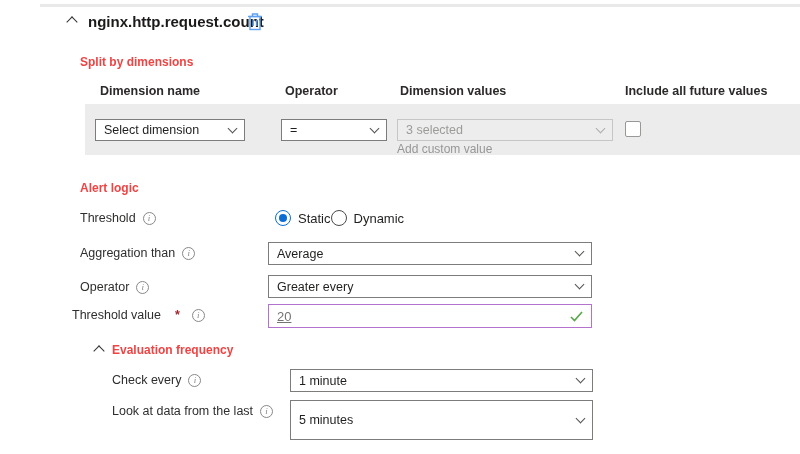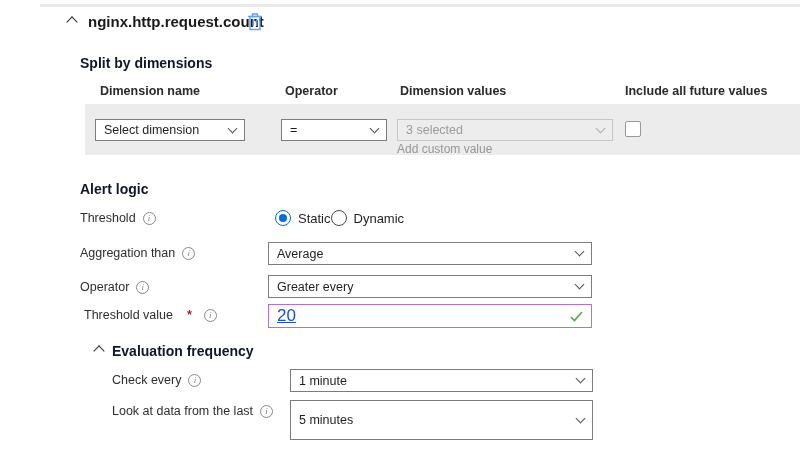--- a/index.html
+++ b/index.html
@@ -11,21 +11,21 @@
   .top-divider { left:0; top:4px; width:800px; height:3px; background:#e9e9e9; }
 
   
   .caret-up { width:11px; height:11px; }
   .caret-up:before { content:""; display:block; width:7px; height:7px;
     border-top:1.6px solid #33312f; border-left:1.6px solid #33312f;
     transform:rotate(45deg); margin:3px auto 0; }
 
   .metric-title { font-size:15px; font-weight:bold; color:#1b1a19; }
 
-  .h-bold { font-size:14px; font-weight:bold; color:#0f172a; }
+  .h-bold { font-size:12px; font-weight:bold; color:#ef4444; }
 
   .col-head { font-size:12.5px; font-weight:bold; color:#2b2a29; }
 
   .gray-row { background:#ececec; }
 
   
   .dd { display:flex; align-items:center; justify-content:space-between;
     background:#fff; border:1px solid #7e7c7a; padding:0 8px; height:22px;
     font-size:12.5px; color:#201f1e; cursor:pointer; }
   .dd .chev { width:7px; height:7px; border-right:1.4px solid #55534f;
@@ -49,22 +49,22 @@
   .radio-opt { display:flex; align-items:center; gap:7px; cursor:pointer; }
   .radio { width:16px; height:16px; border-radius:50%; background:#fff; flex:none;
     display:flex; align-items:center; justify-content:center; }
   .radio.on { border:1.5px solid #0b6cd4; }
   .radio.on .dot { width:8px; height:8px; border-radius:50%; background:#0b6cd4; }
   .radio.off { border:1.5px solid #4a4a4a; }
 
   
   .txt-input { display:flex; align-items:center; border:1.5px solid #b472ce;
     background:#fff; height:24px; padding:0 8px; }
-  .txt-input input { border:none; outline:none; flex:1; font-size:17px;
-    color:#1d4ed8; background:transparent; font-family:"Liberation Sans", sans-serif;text-decoration:underline; }
+  .txt-input input { border:none; outline:none; flex:1; font-size:13px;
+    color:#737373; background:transparent; font-family:"Liberation Sans", sans-serif;text-decoration:underline; }
 
   svg { display:block; }
 </style>
 </head>
 <body>
 
 <div class="page">
 
   <div class="abs top-divider"></div>
 
@@ -142,21 +142,21 @@
 
   <div class="abs lbl" style="left:40px; top:280px;">
     <span>Operator</span>
     <span class="info">i</span>
   </div>
   <div class="abs dd" style="left:228px; top:275px; width:324px; height:23px;">
     <span>Greater every</span>
     <span class="chev"></span>
   </div>
 
-  <div class="abs lbl" style="left:44px; top:308px;gap:12px;">
+  <div class="abs lbl" style="left:32px; top:308px;gap:12px;">
     <span>Threshold value</span>
     <span class="req">*</span>
     <span class="info">i</span>
   </div>
   <div class="abs txt-input" style="left:228px; top:304px; width:324px;">
     <input type="text" value="20" style="">
     <span>
       <svg width="13" height="11" viewBox="0 0 13 11">
         <polyline points="1,6 4.5,9.5 12,1" fill="none" stroke="#57a64a" stroke-width="1.6"></polyline>
       </svg>

